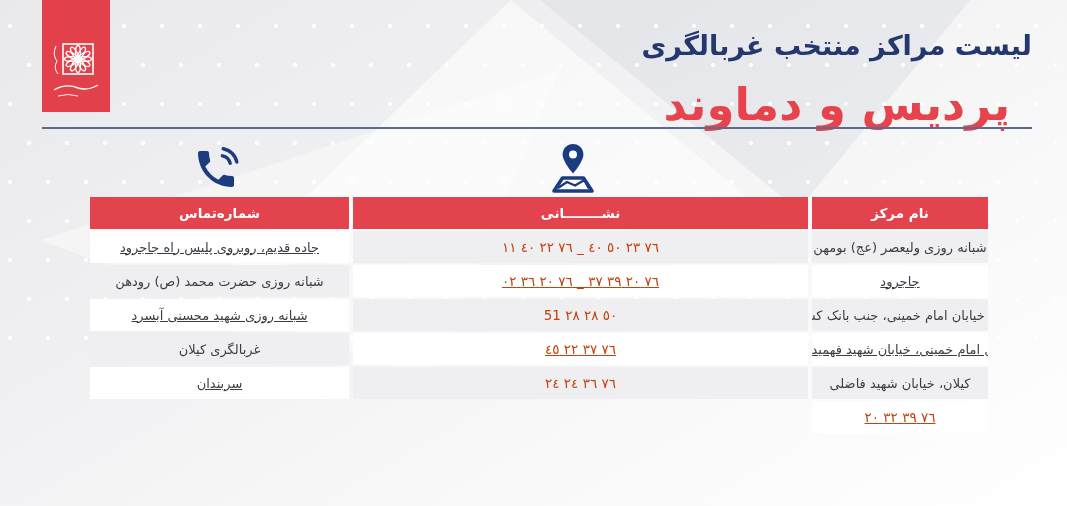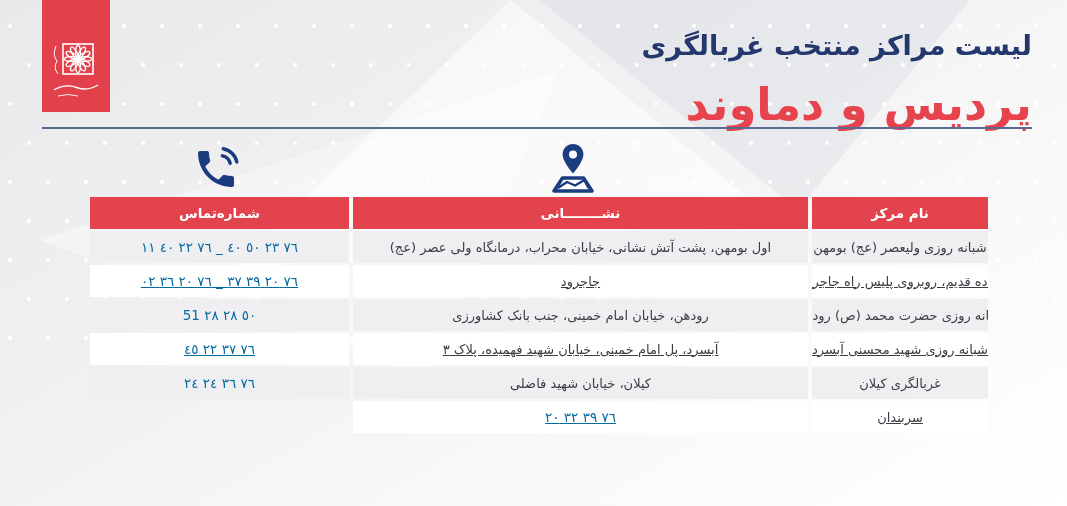--- a/index.html
+++ b/index.html
@@ -27,21 +27,21 @@
       radial-gradient(circle, rgba(255,255,255,.95) 1.8px, rgba(255,255,255,0) 2.3px);
     background-size:38px 78px, 38px 78px;
     background-position:10px 26px, 29px 65px;
   }
 
   
   .banner { position:absolute; left:42px; top:0; width:68px; height:112px; background:#e2414b; }
   .banner svg { position:absolute; left:0; top:28px; }
 
   
-  .title-block { position:absolute; top:30px; right:35px; direction:rtl; text-align:right; }
+  .title-block { position:absolute; top:30px; right:35px; direction:rtl; text-align:center; }
   .subtitle { font-size:27px; font-weight:700; color:#24386e; line-height:1.2; }
   .main-title { font-size:45px; font-weight:800; color:#e7434d; line-height:1.1; margin-top:18px; }
 
   .divider { position:absolute; left:42px; top:127px; width:990px; height:1.5px; background:#5a6b91; }
 
   .icon-wrap { position:absolute; }
   .phone-icon-wrap { left:192px; top:145px; }
   .map-icon-wrap { left:545px; top:141px; }
 
   
@@ -49,21 +49,21 @@
     position:absolute; left:90px; top:197px; width:898px; direction:rtl;
     display:grid; grid-template-columns:176px 455px 259px; column-gap:4px; row-gap:2px;
   }
   .cell {
     height:32px; display:flex; align-items:center; justify-content:center;
     font-size:13px; color:#3c3c44; padding:12px 6px; white-space:nowrap; overflow:hidden;
   }
   .th { background:#e3434c; color:#ffffff; font-weight:700; font-size:13.5px; }
   .row-gray { background:#efeff1; }
   .row-white { background:#ffffff;text-decoration:underline; }
-  .phone-cell { direction:ltr; letter-spacing:.5px; font-size:13.5px; color:#0369a1; }
+  .phone-cell { direction:ltr; letter-spacing:.5px; font-size:13.5px; color:#c2410c; }
 </style>
 </head>
 <body>
 
 <div class="canvas">
 
   <div class="facet facet1"></div>
   <div class="facet facet2"></div>
   <div class="facet facet3"></div>
   <div class="dots"></div>
@@ -117,21 +117,20 @@
       <circle cx="28" cy="13.4" r="4" fill="#ffffff"></circle>
     </svg>
   </div>
 
   <div class="table">
     <div class="cell th">نام مرکز</div>
     <div class="cell th">نشــــــــانی</div>
     <div class="cell th">شماره‌تماس</div>
 
     <div class="cell row-gray">شبانه روزی ولیعصر (عج) بومهن</div>
-    <div class="cell row-gray">اول بومهن، پشت آتش نشانی، خیابان محراب، درمانگاه ولی عصر (عج)</div>
     <div class="cell row-gray phone-cell" dir="ltr">٧٦ ٢٣ ٥٠ ٤٠ _ ٧٦ ٢٢ ٤٠ ١١</div>
 
     <div class="cell row-white">جاده قدیم، روبروی پلیس راه جاجرود</div>
     <div class="cell row-white">جاجرود</div>
     <div class="cell row-white phone-cell" dir="ltr">٧٦ ٢٠ ٣٩ ٣٧ _ ٧٦ ٢٠ ٣٦ ٠٢</div>
 
     <div class="cell row-gray">شبانه روزی حضرت محمد (ص) رودهن</div>
     <div class="cell row-gray">رودهن، خیابان امام خمینی، جنب بانک کشاورزی</div>
     <div class="cell row-gray phone-cell" dir="ltr">51 ٥٠ ٢٨ ٢٨</div>
 

